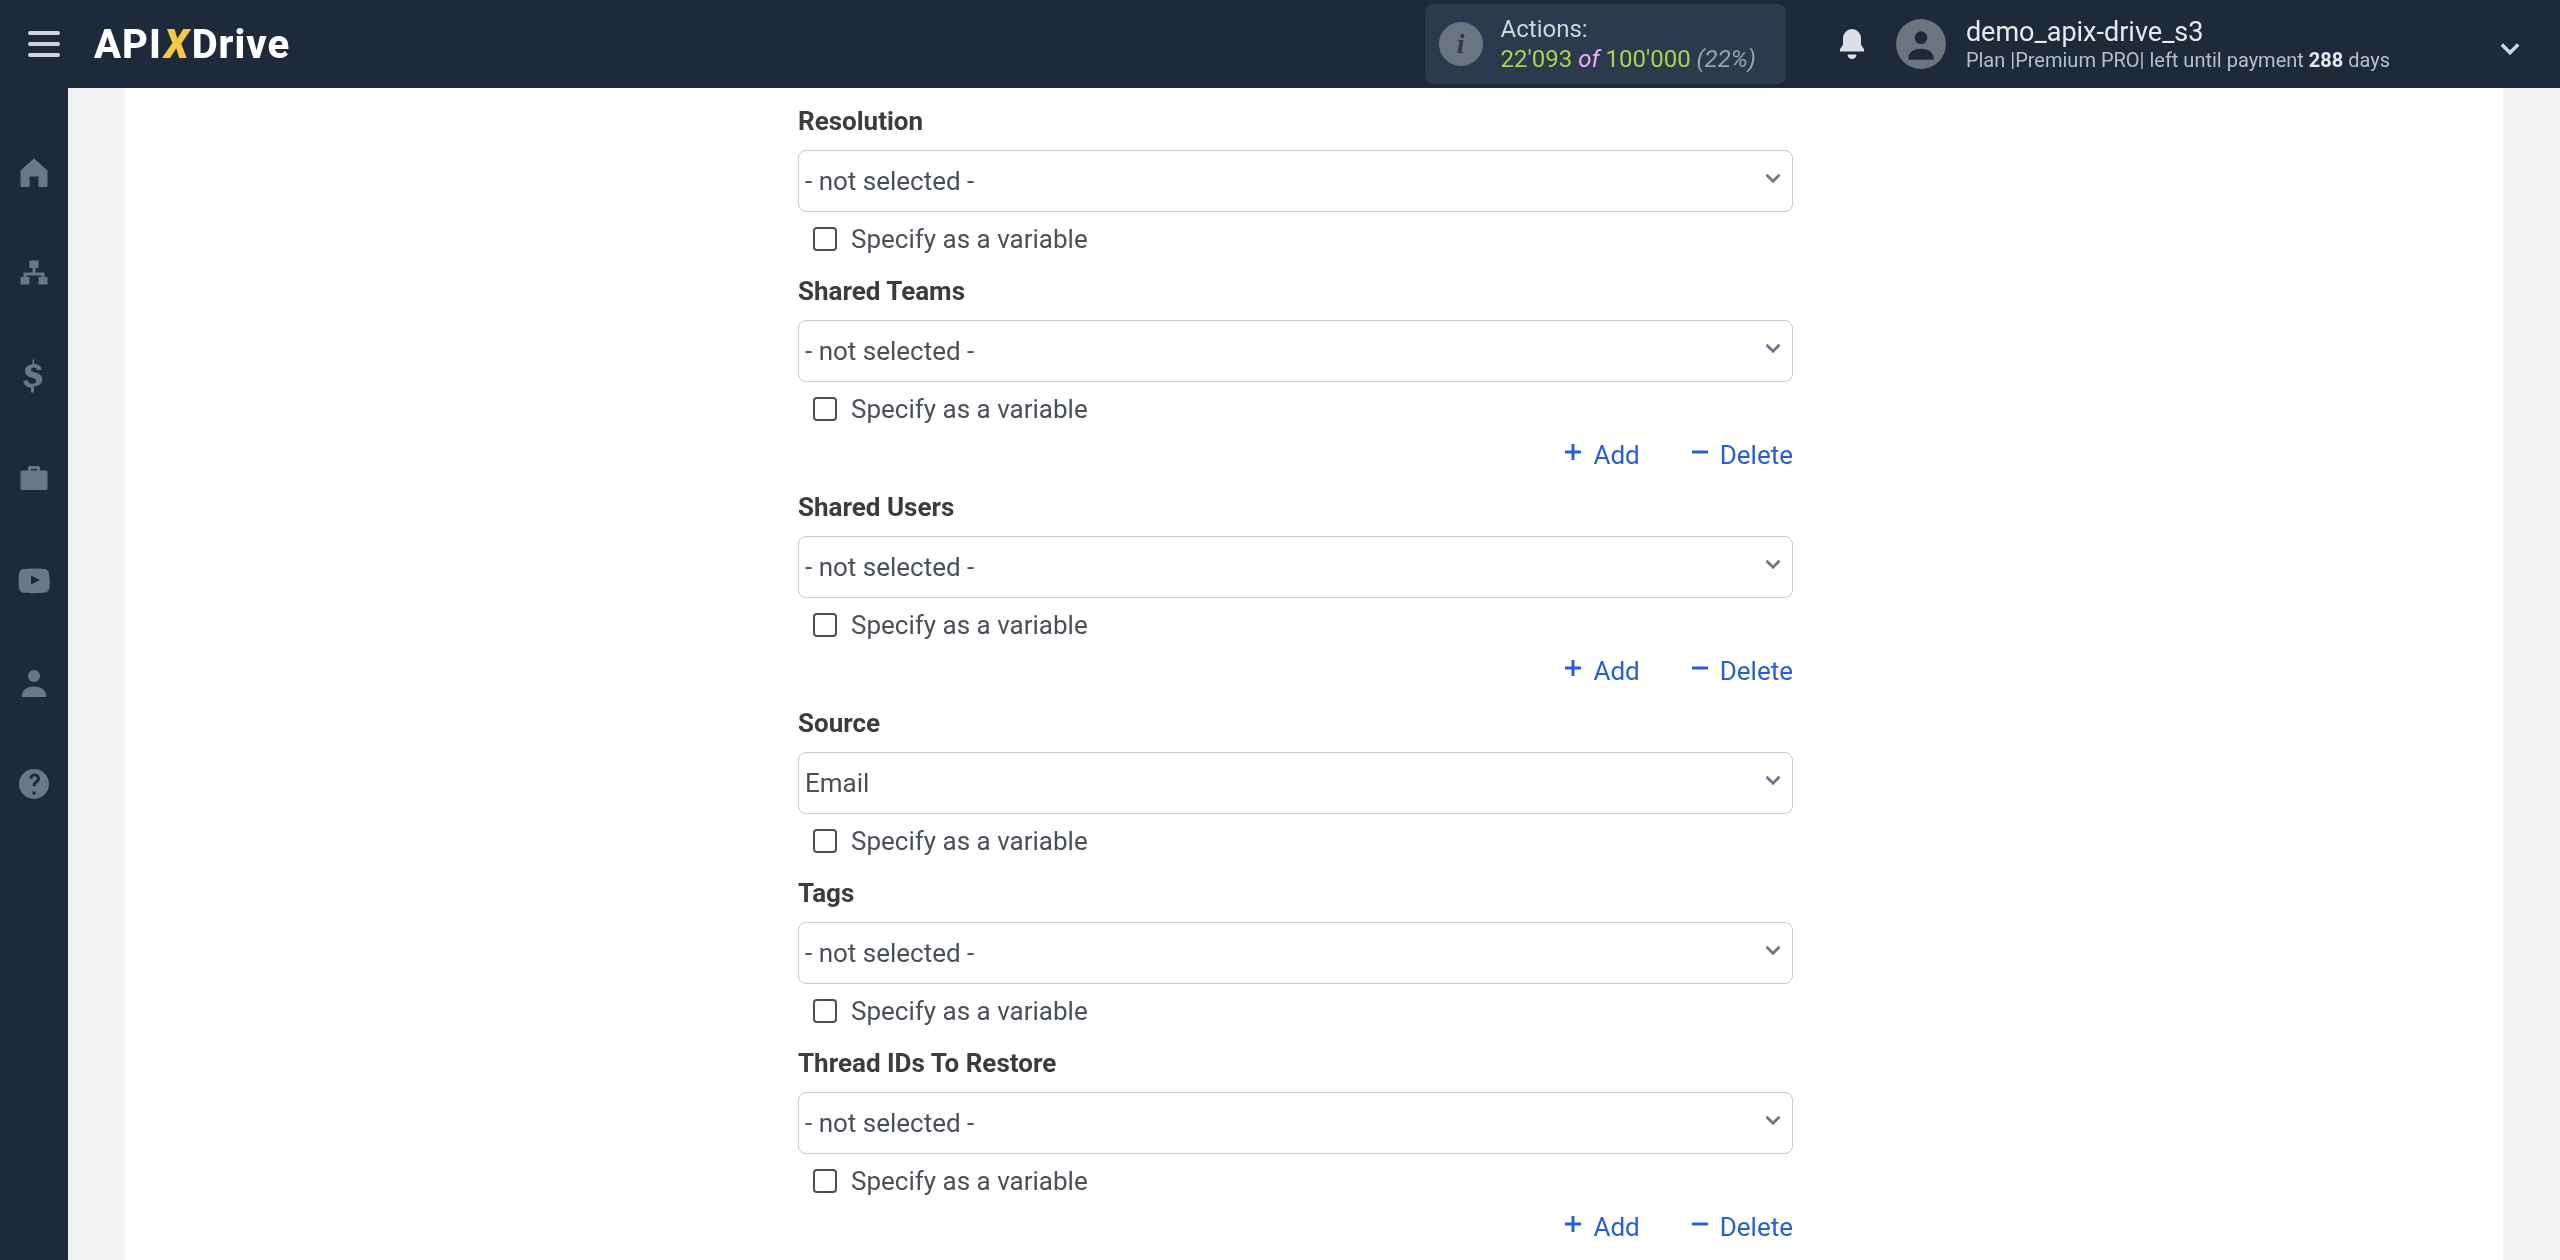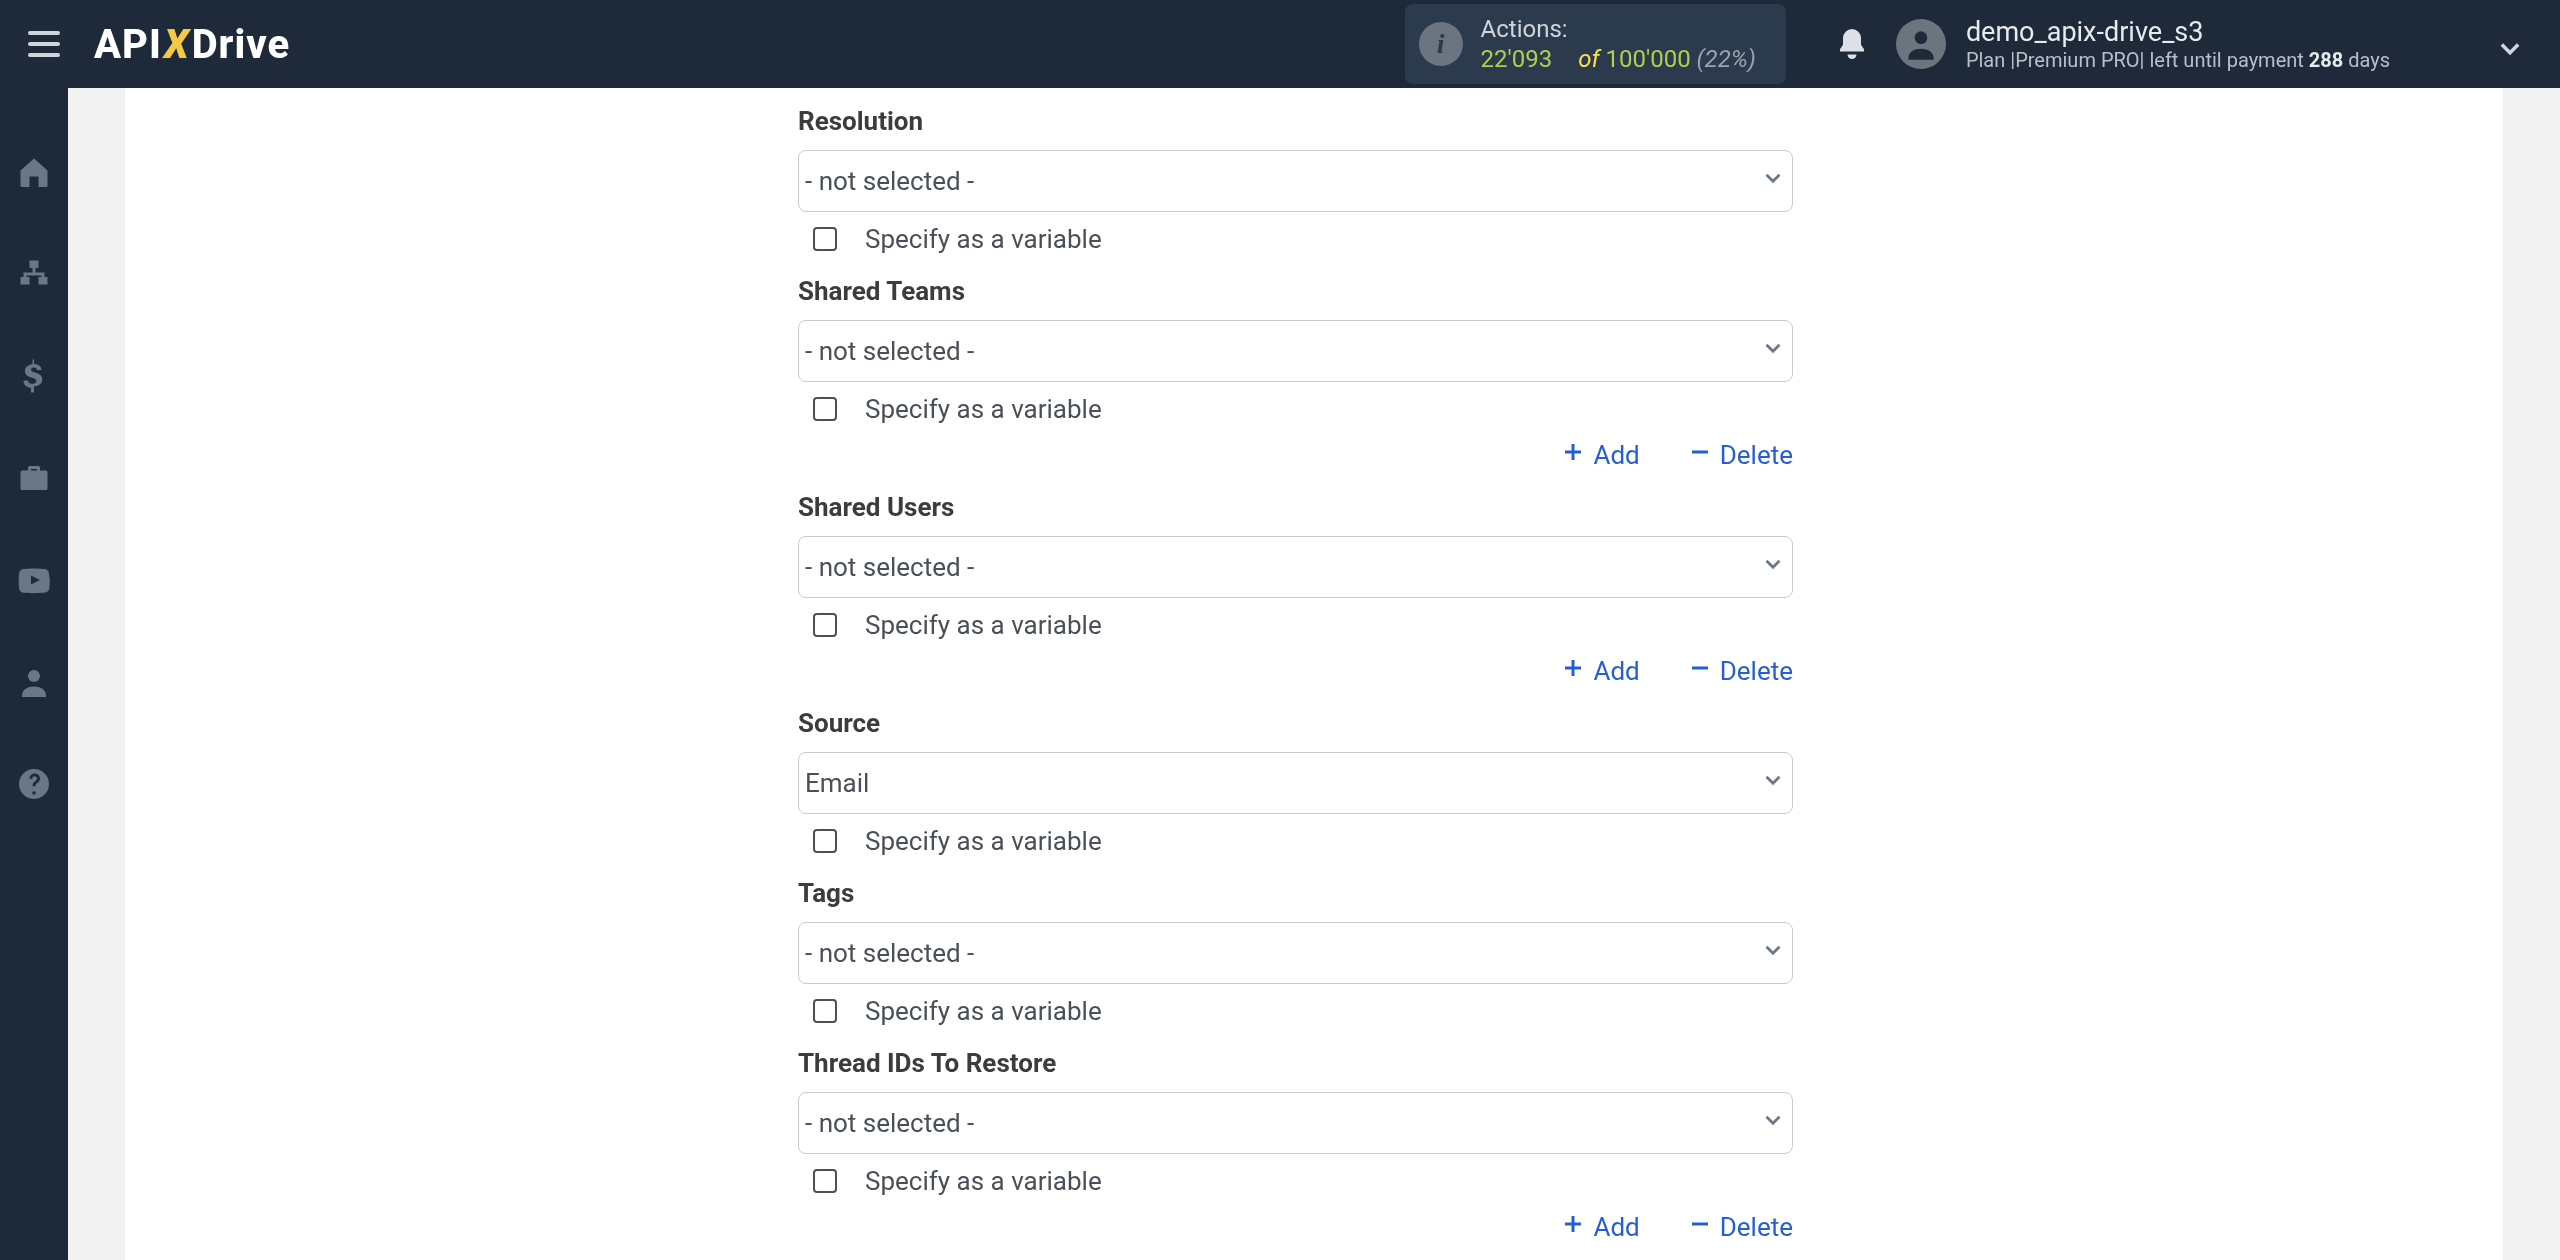--- a/index.html
+++ b/index.html
@@ -14,21 +14,21 @@
 .logo .api { color: #fff; }
 .logo .x { color: #f6c945; font-weight: 900; font-style: italic; margin: 0 2px; }
 .logo .drive { color: #fff; }
 .spacer { flex: 1; }
 .actions-box { background: #2c3a4d; border-radius: 8px; padding: 10px 30px 10px 14px; display: flex; align-items: center; gap: 18px; margin-right: 22px; }
 .actions-info-icon { width: 44px; height: 44px; border-radius: 50%; background: rgba(255,255,255,0.3); display: flex; align-items: center; justify-content: center; font-size: 28px; font-weight: 800; color: #2c3a4d; font-style: italic; font-family: Georgia, serif; }
 .actions-text { font-size: 24px; line-height: 1.25; }
 .actions-label { color: #d0d5db; }
 .actions-numbers { }
 .actions-numbers .used { color: #b0cf4f; }
-.actions-numbers .of { color: #fde047; font-style: italic; margin-left: 20px; }
+.actions-numbers .of { color: #f0abfc; font-style: italic; }
 .actions-numbers .total { color: #b0cf4f; }
 .actions-numbers .pct { color: #9aa3ae; font-style: italic; }
 .bell { width: 36px; height: 36px; margin: 0 26px; fill: #dde1e6; cursor: pointer; }
 .avatar { width: 50px; height: 50px; border-radius: 50%; background: rgba(255,255,255,0.35); display: flex; align-items: center; justify-content: center; margin-right: 20px; }
 .avatar svg { width: 38px; height: 38px; fill: #1e2a3a; }
 .user-block { display: flex; flex-direction: column; margin-right: 170px; }
 .user-name { font-size: 27px; color: #e7ebef; }
 .user-plan { font-size: 20px; color: #b8bfc8; text-align: center; }
 .user-plan b { color: #e7ebef; font-weight: 700; }
 .header-chevron { position: absolute; right: 36px; top: 34px; cursor: pointer; }
@@ -43,21 +43,21 @@
 .page { position: absolute; top: 88px; left: 68px; right: 0; bottom: 0; overflow: auto; }
 .canvas { background: #f2f2f2; min-height: 100%; display: flex; justify-content: center; }
 .card { background: #fff; width: 2378px; margin: 0 auto; min-height: 100%; position: relative; }
 
 .form-area { position: absolute; left: 673px; top: 0; width: 995px; }
 .field-group { margin-top: 22px; margin-bottom: 22px; }
 .field-group.first { margin-top: 0; }
 .field-label { font-size: 26px; color: #3c3c3c; font-weight: 700; margin-bottom: 14px; }
 .select { height: 62px; border: 1px solid #c8ccd1; border-radius: 8px; background: #fff; display: flex; align-items: center; padding: 0 6px; font-size: 26px; color: #4a5058; cursor: pointer; justify-content: space-between; }
 .select .chev svg { width: 26px; height: 26px; fill: none; stroke: #6a7787; stroke-width: 2.5; }
-.checkbox-row { display: flex; align-items: center; gap: 28px; margin-top: 12px; font-size: 26px; color: #4a5058; padding-left: 15px; }
+.checkbox-row { display: flex; align-items: center; gap: 14px; margin-top: 12px; font-size: 26px; color: #4a5058; padding-left: 15px; }
 .cb { width: 24px; height: 24px; border: 2.5px solid #4a5058; border-radius: 4px; flex-shrink: 0; cursor: pointer; }
 .actions-row { display: flex; justify-content: flex-end; gap: 48px; margin-top: 16px; font-size: 26px; }
 .action-link { color: #265fd1; display: flex; align-items: center; gap: 8px; cursor: pointer; }
 .action-link svg { width: 24px; height: 24px; stroke: #265fd1; stroke-width: 3; fill: none; }
 </style>
 </head>
 <body>
 
 <div class="header">
   <div class="hamburger">

